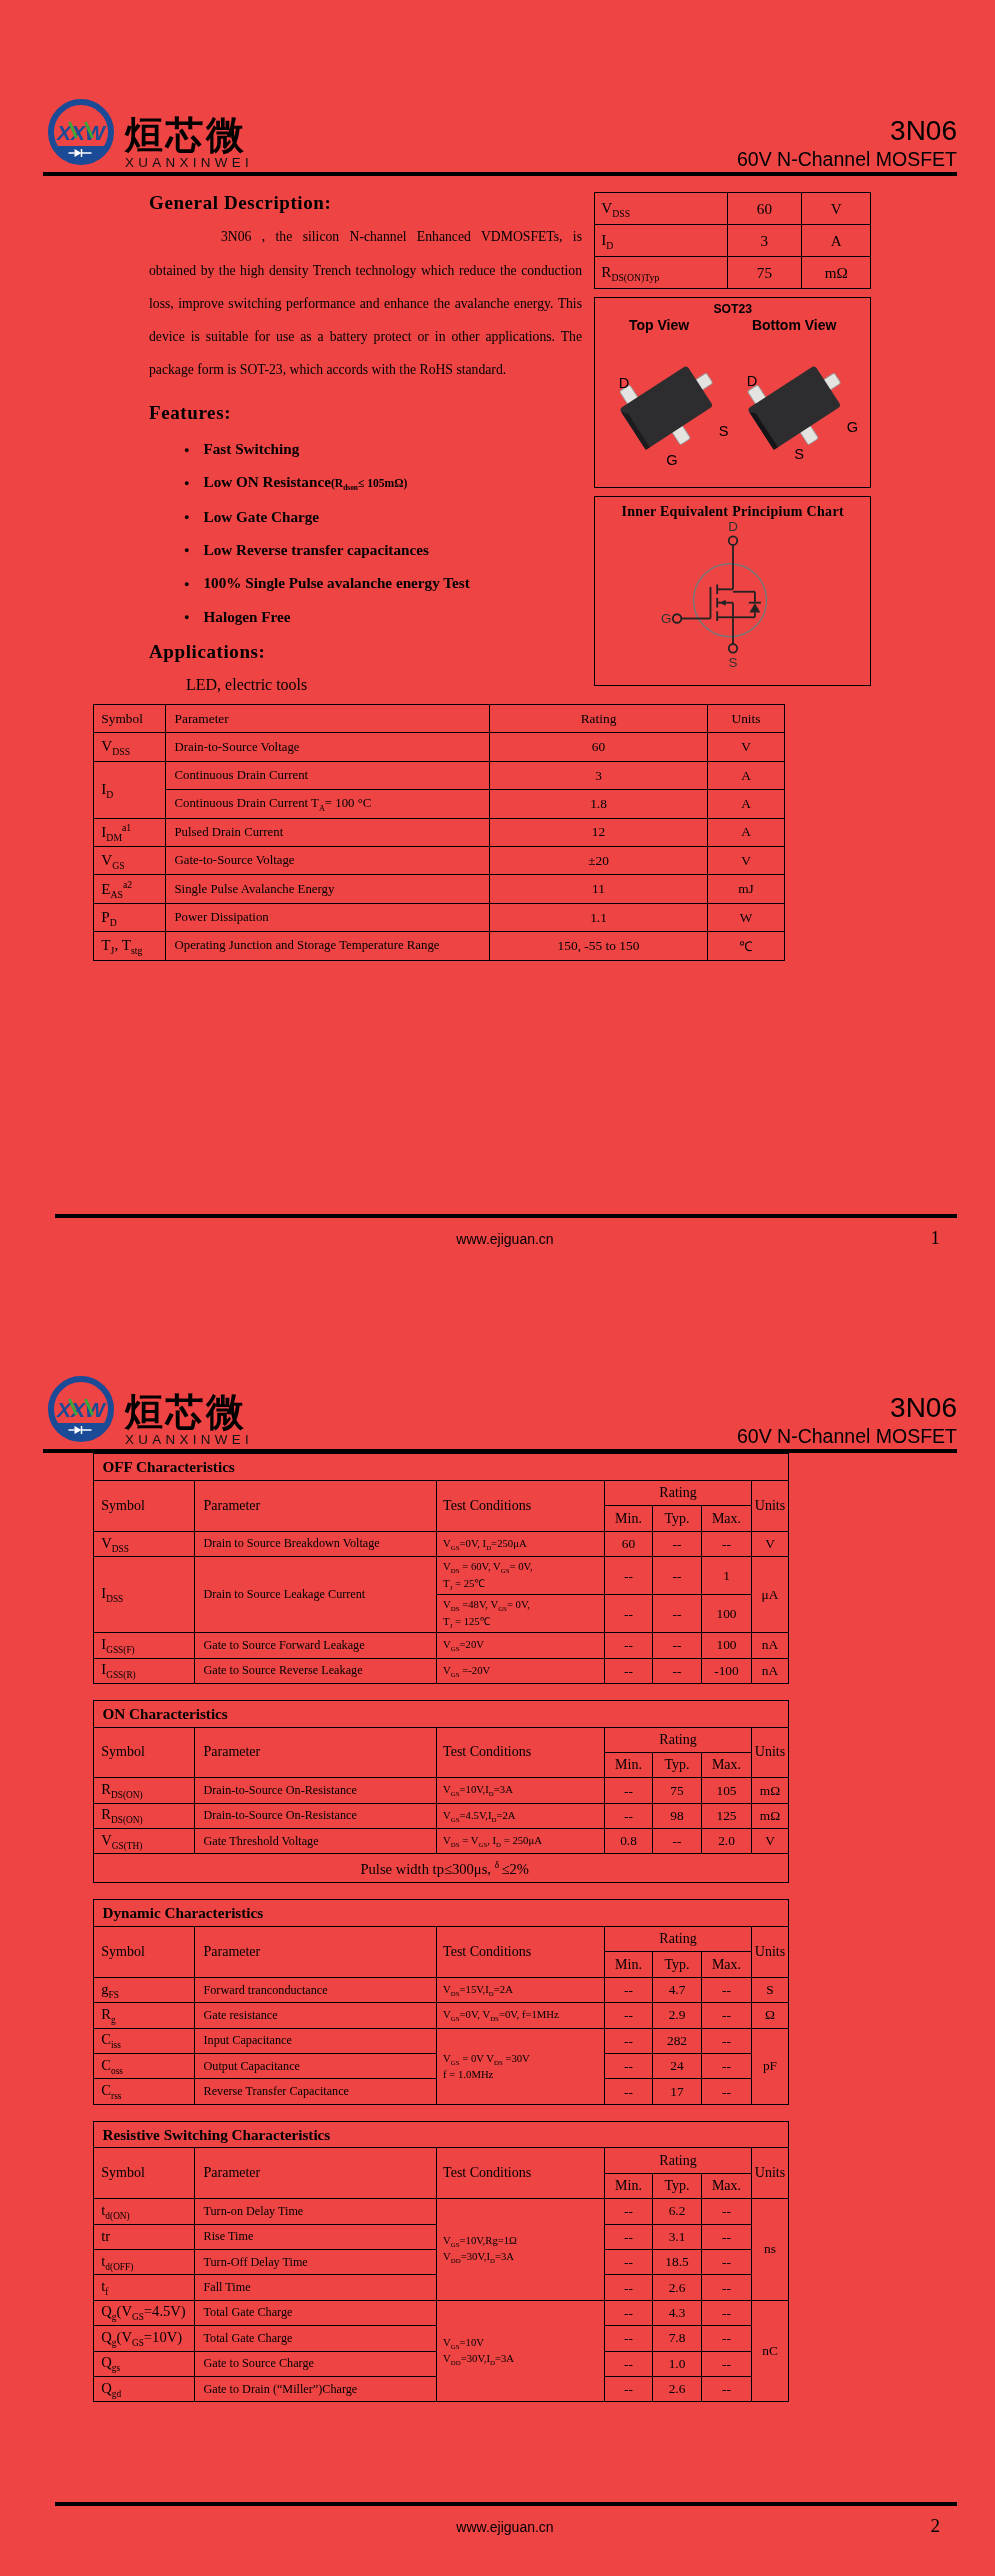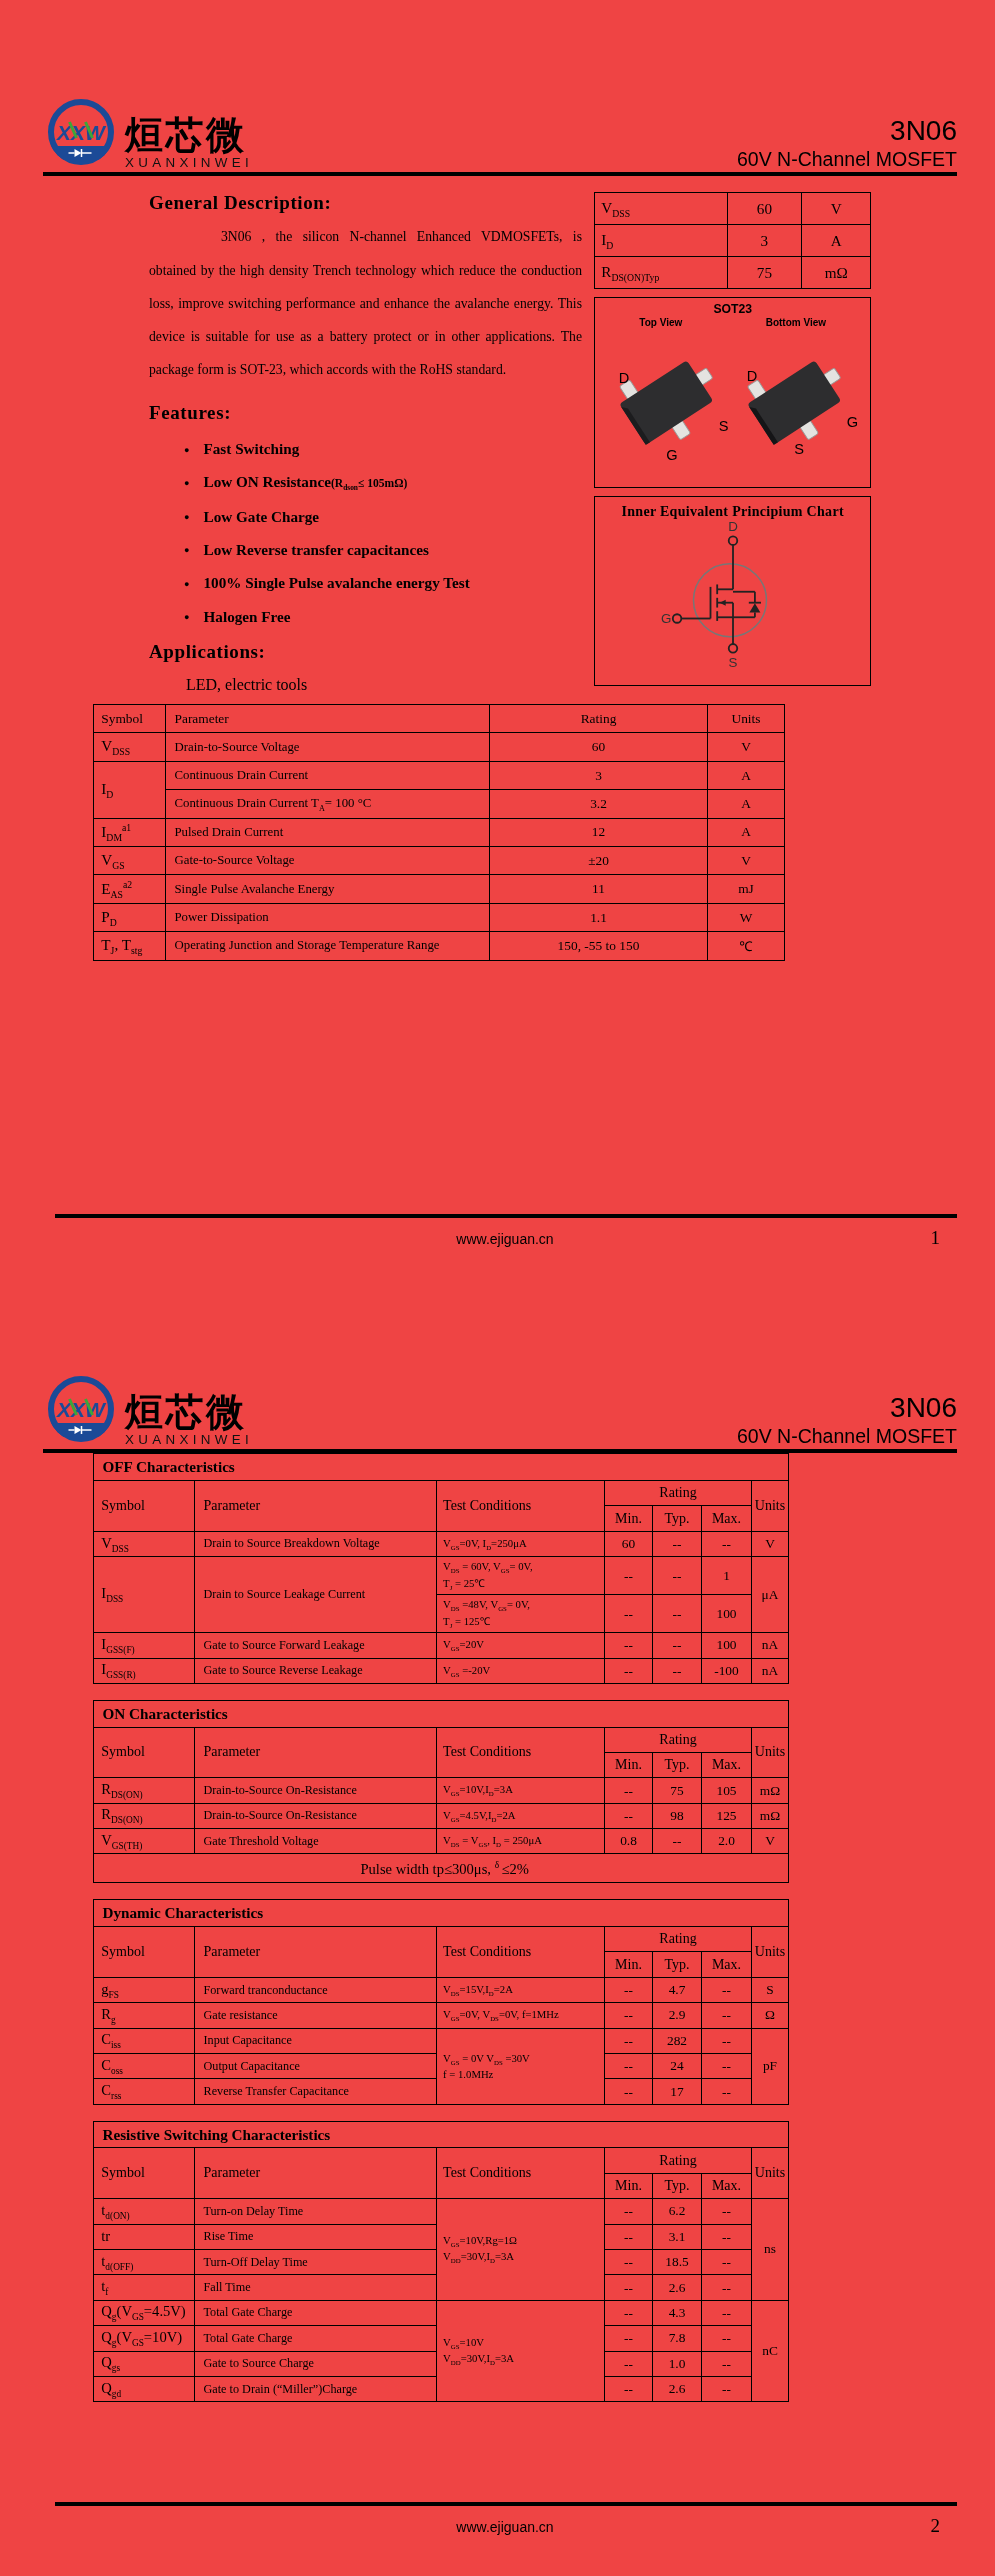--- a/index.html
+++ b/index.html
@@ -33,21 +33,21 @@
   ul.feat li::before{content:"●";position:absolute;left:0;top:4.3px;font-size:9.1px;}
   ul.feat li .small{font-size:11.6px;}
   .apps-body{font-size:16px;margin:13.4px 0 0 37px;}
   
   table.mini{border-collapse:collapse;table-layout:fixed;width:100%;border:1.2px solid #000;}
   table.mini td{border:1.2px solid #000;height:31px;font-size:15.2px;padding:0 2.4px;}
   table.mini td.lbl{text-align:left;padding-left:6.1px;}
   table.mini td.val,table.mini td.unt{text-align:center;}
   .frame{border:1.2px solid #000;margin-top:8px;padding:3.7px 2.4px;}
   .pkg-title{font-family:"Liberation Sans",sans-serif;font-weight:bold;font-size:12.2px;text-align:center;}
-  .pkg-views{display:flex;justify-content:space-around;font-family:"Liberation Sans",sans-serif;font-weight:bold;font-size:10px;margin-top:1.2px;}
+  .pkg-views{display:flex;justify-content:space-around;font-family:"Liberation Sans",sans-serif;font-weight:bold;font-size:14px;margin-top:1.2px;}
   .sch-title{font-weight:bold;font-size:14px;text-align:center;margin-top:3.7px;letter-spacing:0.3px;}
   sub{font-size:64%;}
   sup{font-size:64%;}
   
   .abs-h{margin:6.1px 0 8.5px 131px;font-size:16px;}
   .abs-h .b{font-weight:bold;font-size:16.5px;}
   table.spec{border-collapse:collapse;table-layout:fixed;margin-left:93px;border:1.8px solid #000;}
   table.spec td,table.spec th{border:1.2px solid #000;font-weight:normal;padding:0 1.2px;vertical-align:middle;}
   table.abs{width:692px;}
   table.abs td,table.abs th{height:27.4px;font-size:13.4px;text-align:center;}
@@ -244,21 +244,21 @@
         <td>V</td>
       </tr>
       <tr>
         <td class="sym" rowspan="2">I<sub>D</sub></td>
         <td class="par">Continuous Drain Current</td>
         <td>3</td>
         <td>A</td>
       </tr>
       <tr>
         <td class="par">Continuous Drain Current T<sub>A</sub>= 100 °C</td>
-        <td>3.2</td>
+        <td>1.8</td>
         <td>A</td>
       </tr>
       <tr>
         <td class="sym">I<sub>DM</sub><sup>a1</sup></td>
         <td class="par">Pulsed Drain Current</td>
         <td>12</td>
         <td>A</td>
       </tr>
       <tr>
         <td class="sym">V<sub>GS</sub></td>

